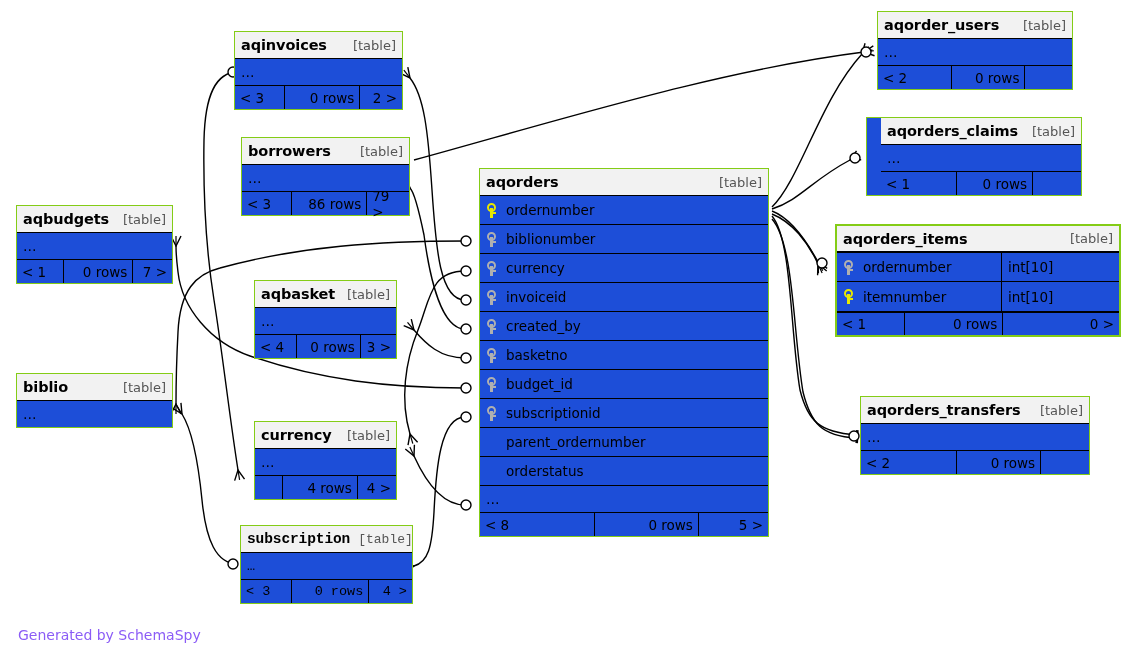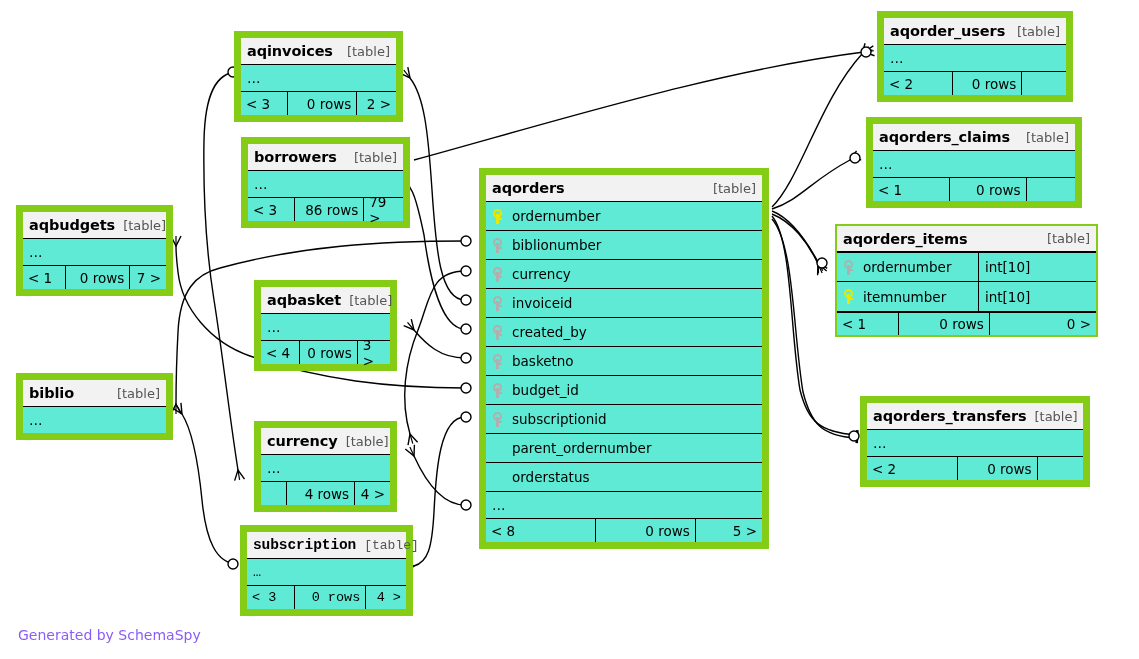--- a/index.html
+++ b/index.html
@@ -6,22 +6,22 @@
   body{
     width:1139px;height:659px;position:relative;overflow:hidden;
     font-family:"DejaVu Sans","Liberation Sans",sans-serif;
     color:#000;
   }
   #canvas{position:absolute;inset:0;width:1139px;height:659px;}
   svg#edges{position:absolute;left:0;top:0;width:1139px;height:659px;pointer-events:none;}
 
   .tbl{
     position:absolute;
-    background:#5eead4;
-    border:7px solid #84cc16;
+    background:#1d4ed8;
+    border:1px solid #84cc16;
     box-sizing:border-box;
     font-size:13.5px;
   }
   .tbl.focus{border-width:2px;}
 
   .tbl .hdr{
     background:#f2f2f2;
     border-bottom:1px solid #000;
     height:27px;
     display:flex;align-items:center;
@@ -361,36 +361,36 @@
     <div class="rowsec">
       <div class="row ellipsis">…</div>
     </div>
     <div class="foot">
       <div class="fc l" style="width:38%">&lt; 2</div>
       <div class="fc r" style="width:38%">0 rows</div>
       <div class="fc r" style="width:24%"></div>
     </div>
   </div>
 
-  <div class="tbl" style="left:866px;top:117px;width:216px;">
+  <div class="tbl" style="left:866px;top:117px;width:216px;padding-left:14px;">
     <div class="hdr">
       <span class="tname">aqorders_claims</span>
       <span class="ttype">[table]</span>
     </div>
     <div class="rowsec">
       <div class="row ellipsis">…</div>
     </div>
     <div class="foot">
       <div class="fc l" style="width:38%">&lt; 1</div>
       <div class="fc r" style="width:38%">0 rows</div>
       <div class="fc r" style="width:24%"></div>
     </div>
   </div>
 
-  <div class="tbl focus" style="left:835px;top:224px;width:263px;">
+  <div class="tbl focus" style="left:835px;top:224px;width:286px;">
     <div class="hdr">
       <span class="tname">aqorders_items</span>
       <span class="ttype">[table]</span>
     </div>
     <div class="rowsec">
       <div class="row">
         <span class="kc">
           <span class="keyicon key-fk">
               <b></b>
               <i></i>

